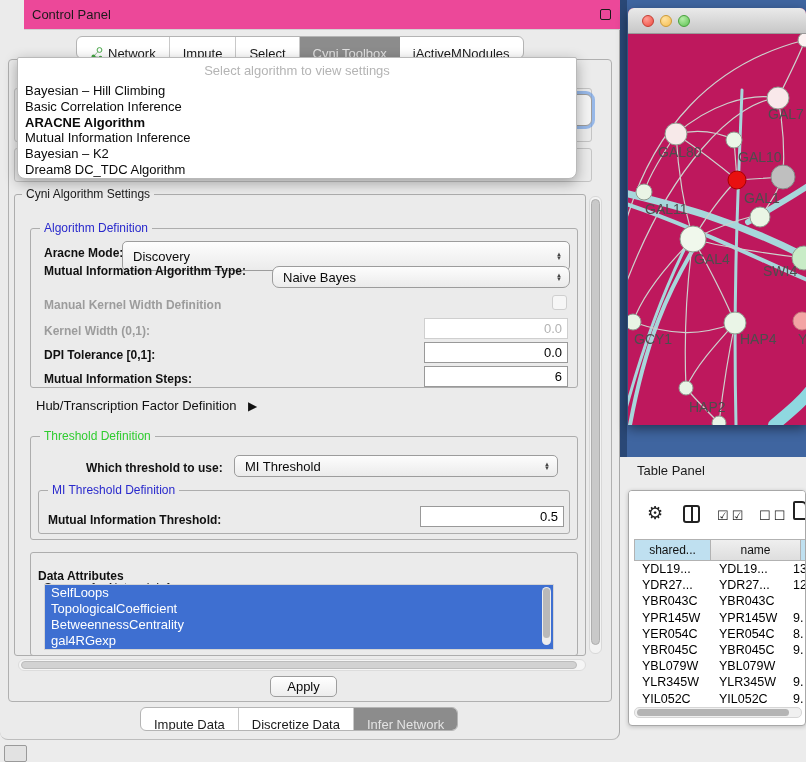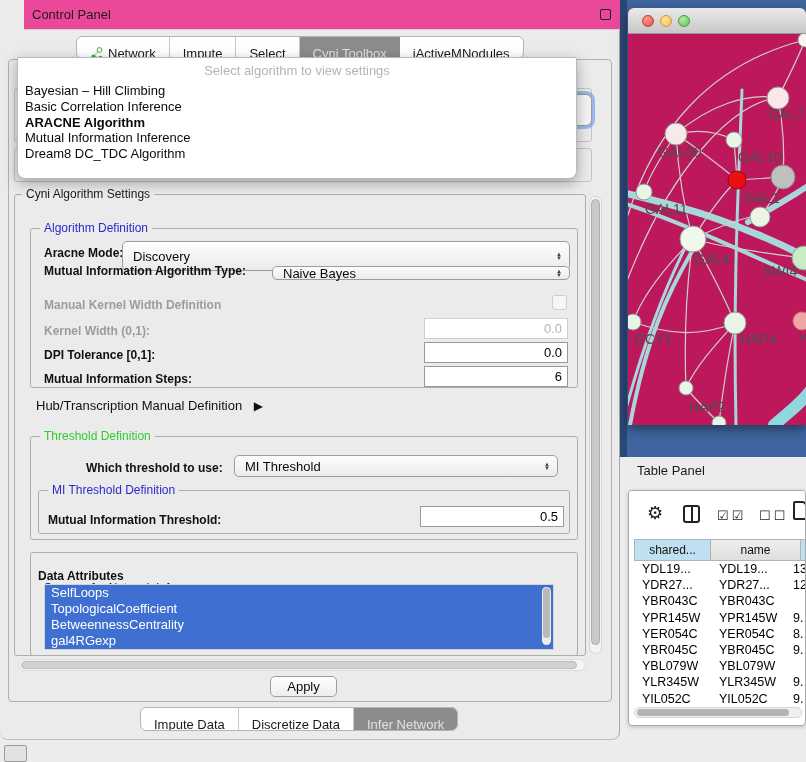--- a/index.html
+++ b/index.html
@@ -171,21 +171,21 @@
   <span class="lbl" style="left:44px;top:246px;">Aracne Mode:</span>
   <div class="combo" style="left:122px;top:241px;width:448px;height:30px;gap:12px;">
     <span>Discovery</span>
     <span class="arrows">
         <span>▲</span>
         <span>▼</span>
       </span>
   </div>
 
   <span class="lbl" style="left:44px;top:264px;">Mutual Information Algorithm Type:</span>
-  <div class="combo" style="left:272px;top:266px;width:298px;height:14px;">
+  <div class="combo" style="left:272px;top:266px;width:298px;height:22px;border-radius:7px;">
     <span>Naive Bayes</span>
     <span class="arrows">
         <span>▲</span>
         <span>▼</span>
       </span>
   </div>
 
   <span class="lbl dis" style="left:44px;top:298px;">Manual Kernel Width Definition</span>
   <span class="checkbox" style="left:552px;top:295px;"></span>
 
@@ -198,21 +198,21 @@
   <div class="ninput" style="left:424px;top:342px;width:144px;height:21px;">
     <span>0.0</span>
   </div>
 
   <span class="lbl" style="left:44px;top:372px;">Mutual Information Steps:</span>
   <div class="ninput" style="left:424px;top:366px;width:144px;height:21px;">
     <span>6</span>
   </div>
 
   <span class="lbl plain" style="left:36px;top:398px;">
-    <span>Hub/Transcription Manual Definition</span>
+    <span>Hub/Transcription Factor Definition</span>
     <span style="margin-left:8px;font-size:12px;">▶</span>
   </span>
 
   <div class="abs gbox" style="left:30px;top:436px;width:548px;height:104px;"></div>
   <span class="gtitle green" style="left:40px;top:429px;">Threshold Definition</span>
 
   <span class="lbl" style="left:86px;top:461px;">Which threshold to use:</span>
   <div class="combo" style="left:234px;top:455px;width:324px;height:22px;">
     <span>MI Threshold</span>
     <span class="arrows">
@@ -266,20 +266,21 @@
     </div>
 </div>
 
 <div class="abs popup">
   <div class="popup-ph">Select algorithm to view settings</div>
   <div id="dd-list">
       <div class="dd-item">Bayesian – Hill Climbing</div>
       <div class="dd-item">Basic Correlation Inference</div>
       <div class="dd-item hl">ARACNE Algorithm</div>
       <div class="dd-item">Mutual Information Inference</div>
+      <div class="dd-item">Bayesian – K2</div>
       <div class="dd-item">Dream8 DC_TDC Algorithm</div>
     </div>
 </div>
 
 <div class="abs desktop"></div>
 <div class="abs desktop-edge"></div>
 
 <div class="abs net-window">
   <div class="net-titlebar">
     <span class="tl red"></span>

